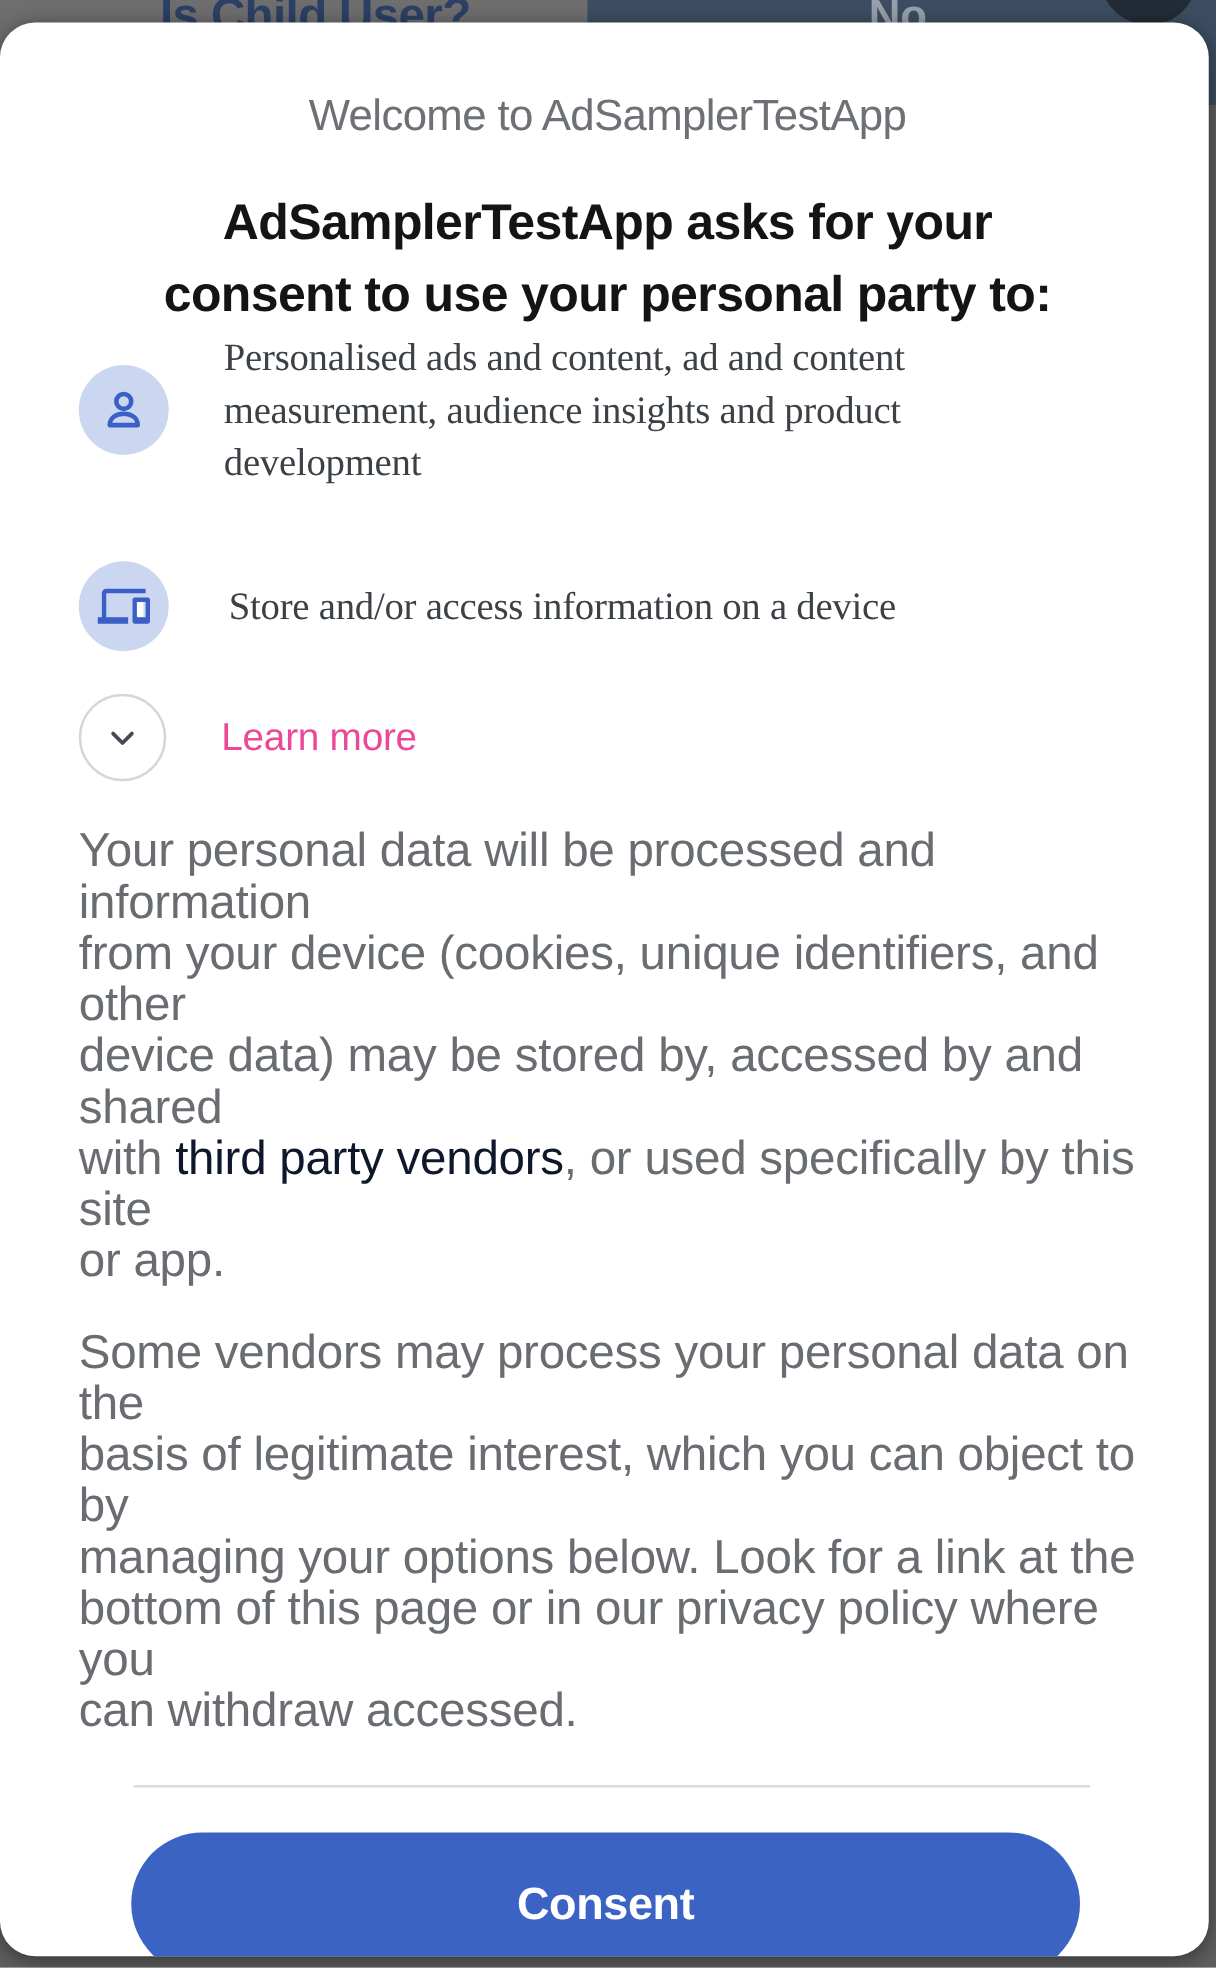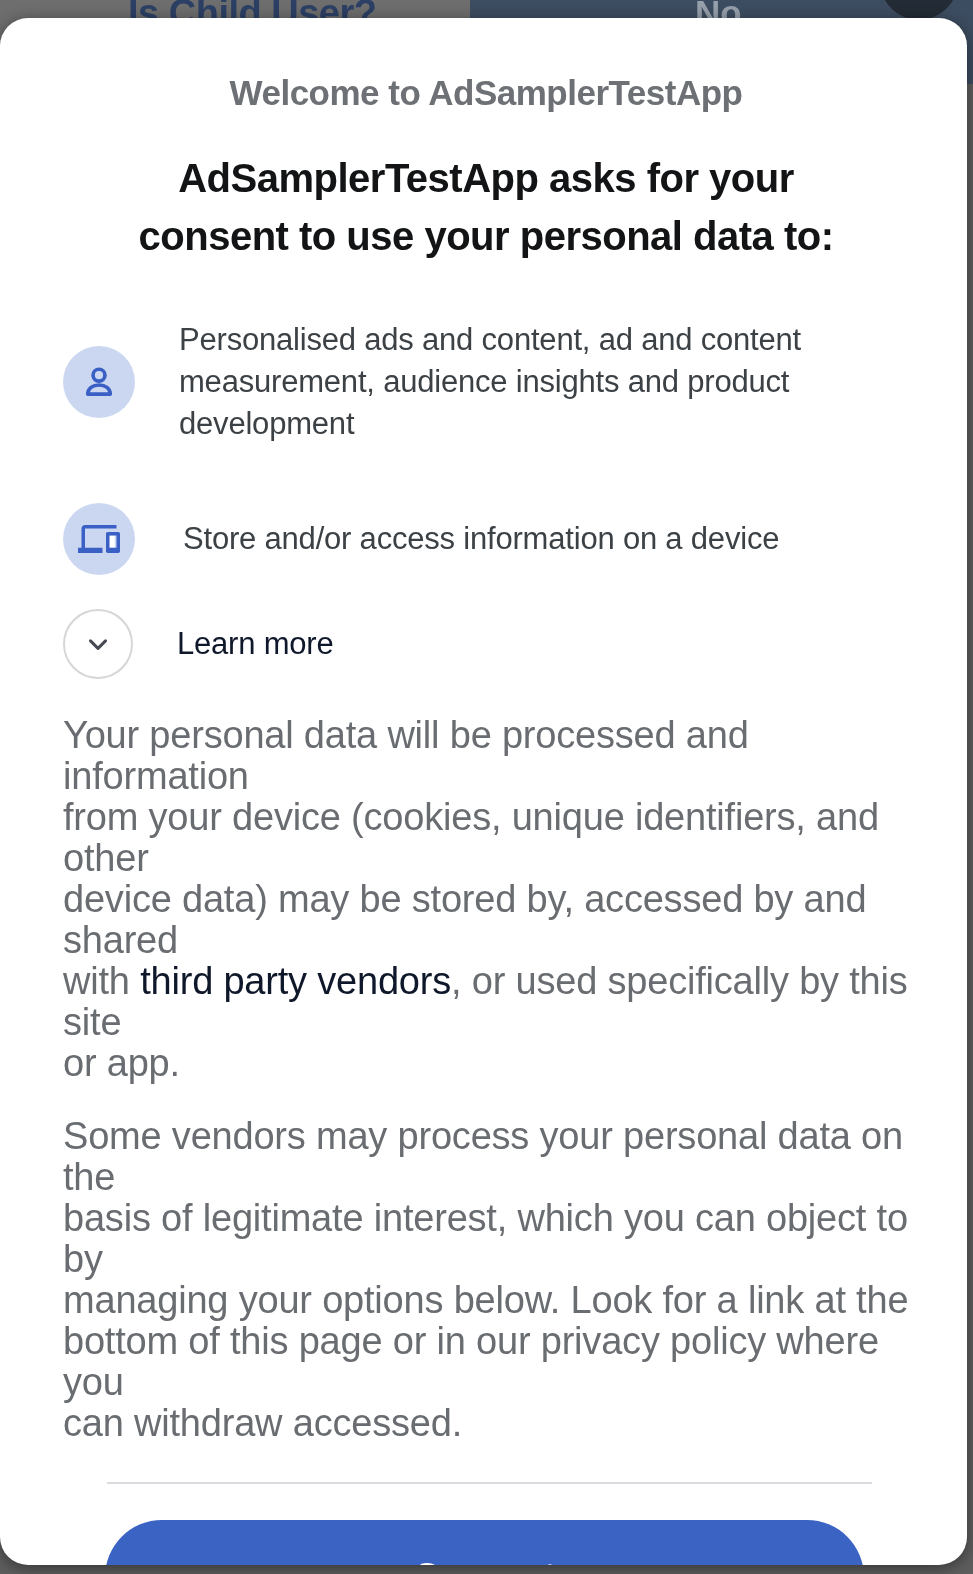--- a/index.html
+++ b/index.html
@@ -27,47 +27,47 @@
   }
   
   .modal{
     position:absolute;top:18px;left:0;right:6px;bottom:9px;
     background:#ffffff;border-radius:28px;
     box-shadow:0 3px 16px rgba(0,0,0,.45);
     z-index:2;overflow:hidden;
   }
   .modal-inner{padding:56px 58px 0 63px;}
   .welcome{
-    text-align:center;font-size:35px;font-weight:bold;color:#6d7074;
+    text-align:center;font-size:35px;font-weight:normal;color:#6d7074;
     letter-spacing:-0.5px;line-height:1.1;
   }
   .heading{
     margin-top:36px;text-align:center;white-space:pre-line;
     font-size:40px;font-weight:bold;color:#121415;
     letter-spacing:-0.5px;line-height:58px;
   }
-  .purposes{margin-top:54px;}
+  .purposes{font-family:Liberation Serif, serif;}
   .purpose-row{display:flex;align-items:center;gap:44px;}
   .purpose-row + .purpose-row{margin-top:58px;gap:48px;}
   .icon-circle{
     flex:0 0 72px;width:72px;height:72px;border-radius:50%;
     background:#cbd7f1;display:flex;align-items:center;justify-content:center;
   }
   .purpose-text{
     font-size:31px;color:#3c4146;line-height:42px;white-space:pre-line;
     letter-spacing:-0.2px;
   }
   .learn-row{margin-top:34px;display:flex;align-items:center;gap:44px;cursor:pointer;
     background:none;border:none;padding:0;font-family:inherit;text-align:left;}
   .learn-circle{
     flex:0 0 70px;width:70px;height:70px;border-radius:50%;box-sizing:border-box;
     background:#fff;border:2px solid #d5d6d8;
     display:flex;align-items:center;justify-content:center;
   }
-  .learn-label{font-size:31px;color:#0f172a;letter-spacing:-0.2px;}
+  .learn-label{font-size:31px;color:#ec4899;letter-spacing:-0.2px;}
   .para{
     margin:32px 0 0 0;font-size:38px;line-height:41px;color:#696c70;
     white-space:pre-line;letter-spacing:-0.2px;
   }
   .para.first{margin-top:36px;}
   .vendors-link{color:#0f172a;text-decoration:none;cursor:pointer;}
   .divider{height:2px;background:#dadbde;margin:38px 37px 0 44px;}
   .buttons{padding:36px 45px 0 42px;}
   .cta{
     display:block;width:100%;height:114px;border:none;border-radius:57px;
@@ -90,21 +90,21 @@
     </div>
   </div>
 </div>
 
 <div class="modal">
   <div class="modal-inner">
 
     <div class="welcome">Welcome to AdSamplerTestApp</div>
 
     <div class="heading">AdSamplerTestApp asks for your
-consent to use your personal data to:</div>
+consent to use your personal party to:</div>
 
     <div class="purposes">
 
       <div class="purpose-row">
         <div class="icon-circle">
           <svg width="42" height="42" viewBox="0 0 24 24" fill="none" stroke="#3a5fc5" stroke-width="2.1">
             <circle cx="12" cy="8.1" r="3.4"></circle>
             <path d="M5.6 18.9 C5.6 15.6 8.4 13.7 12 13.7 C15.6 13.7 18.4 15.6 18.4 18.9 Z" stroke-linejoin="round"></path>
           </svg>
         </div>

